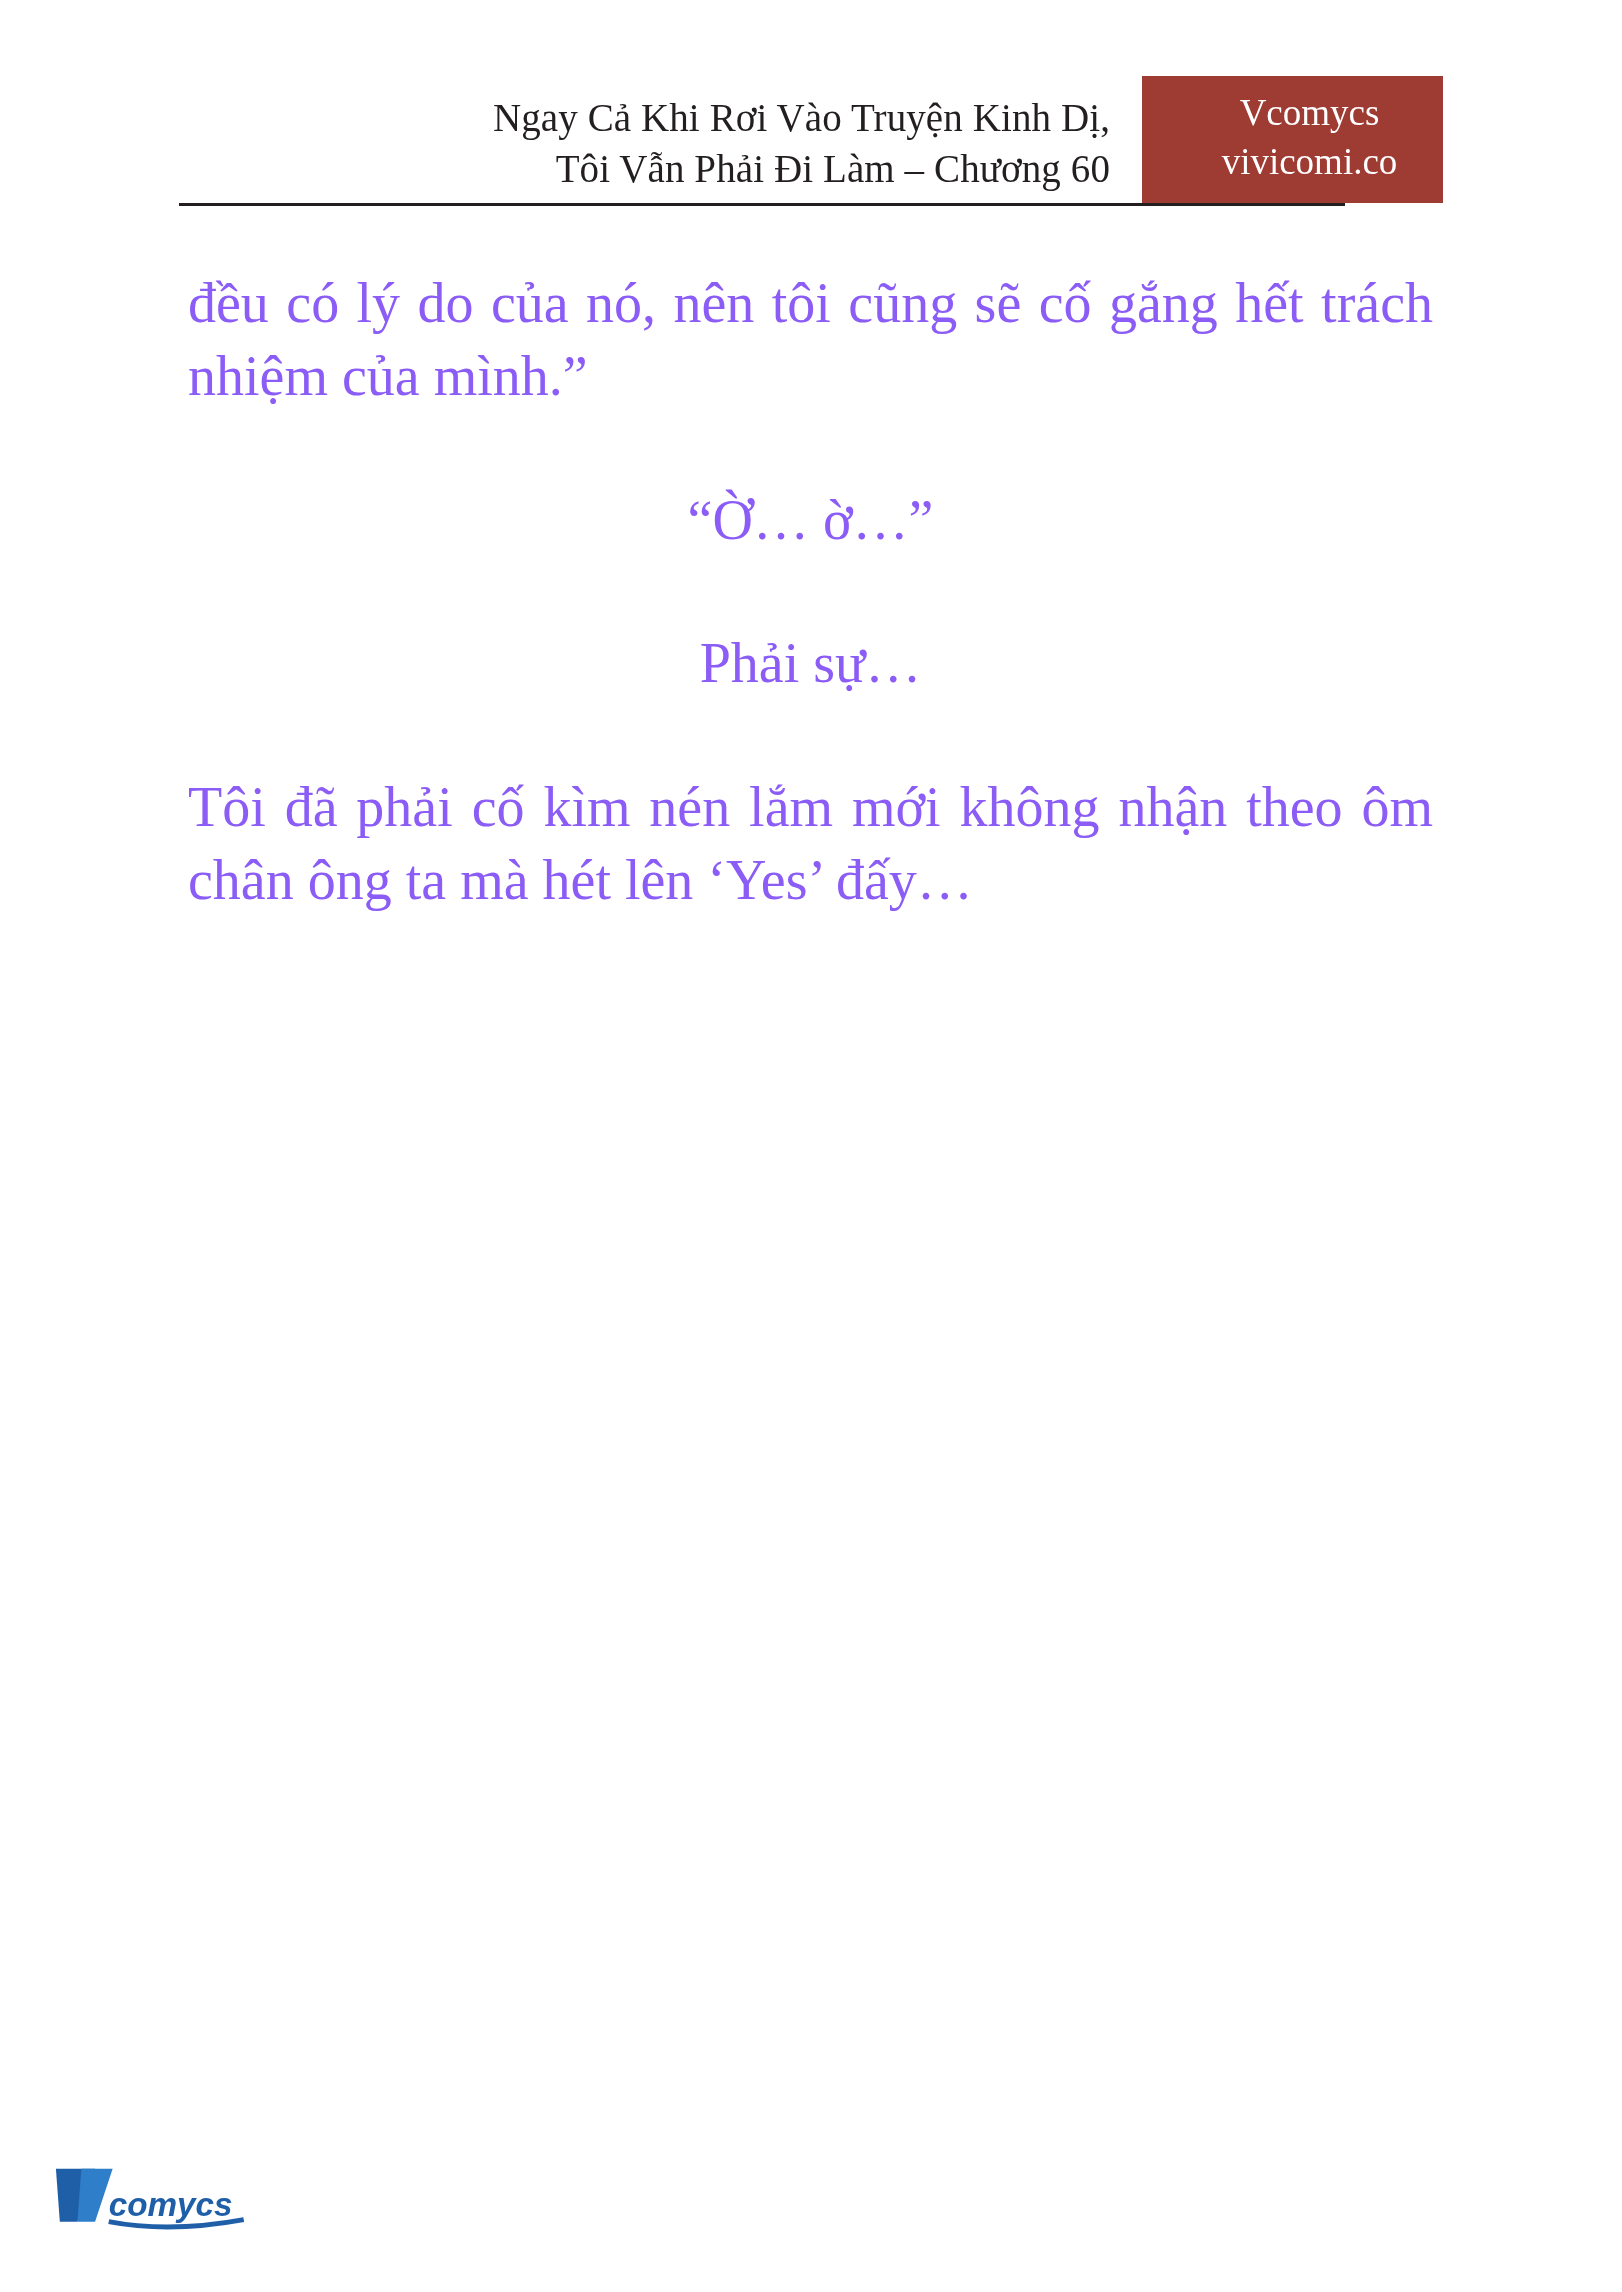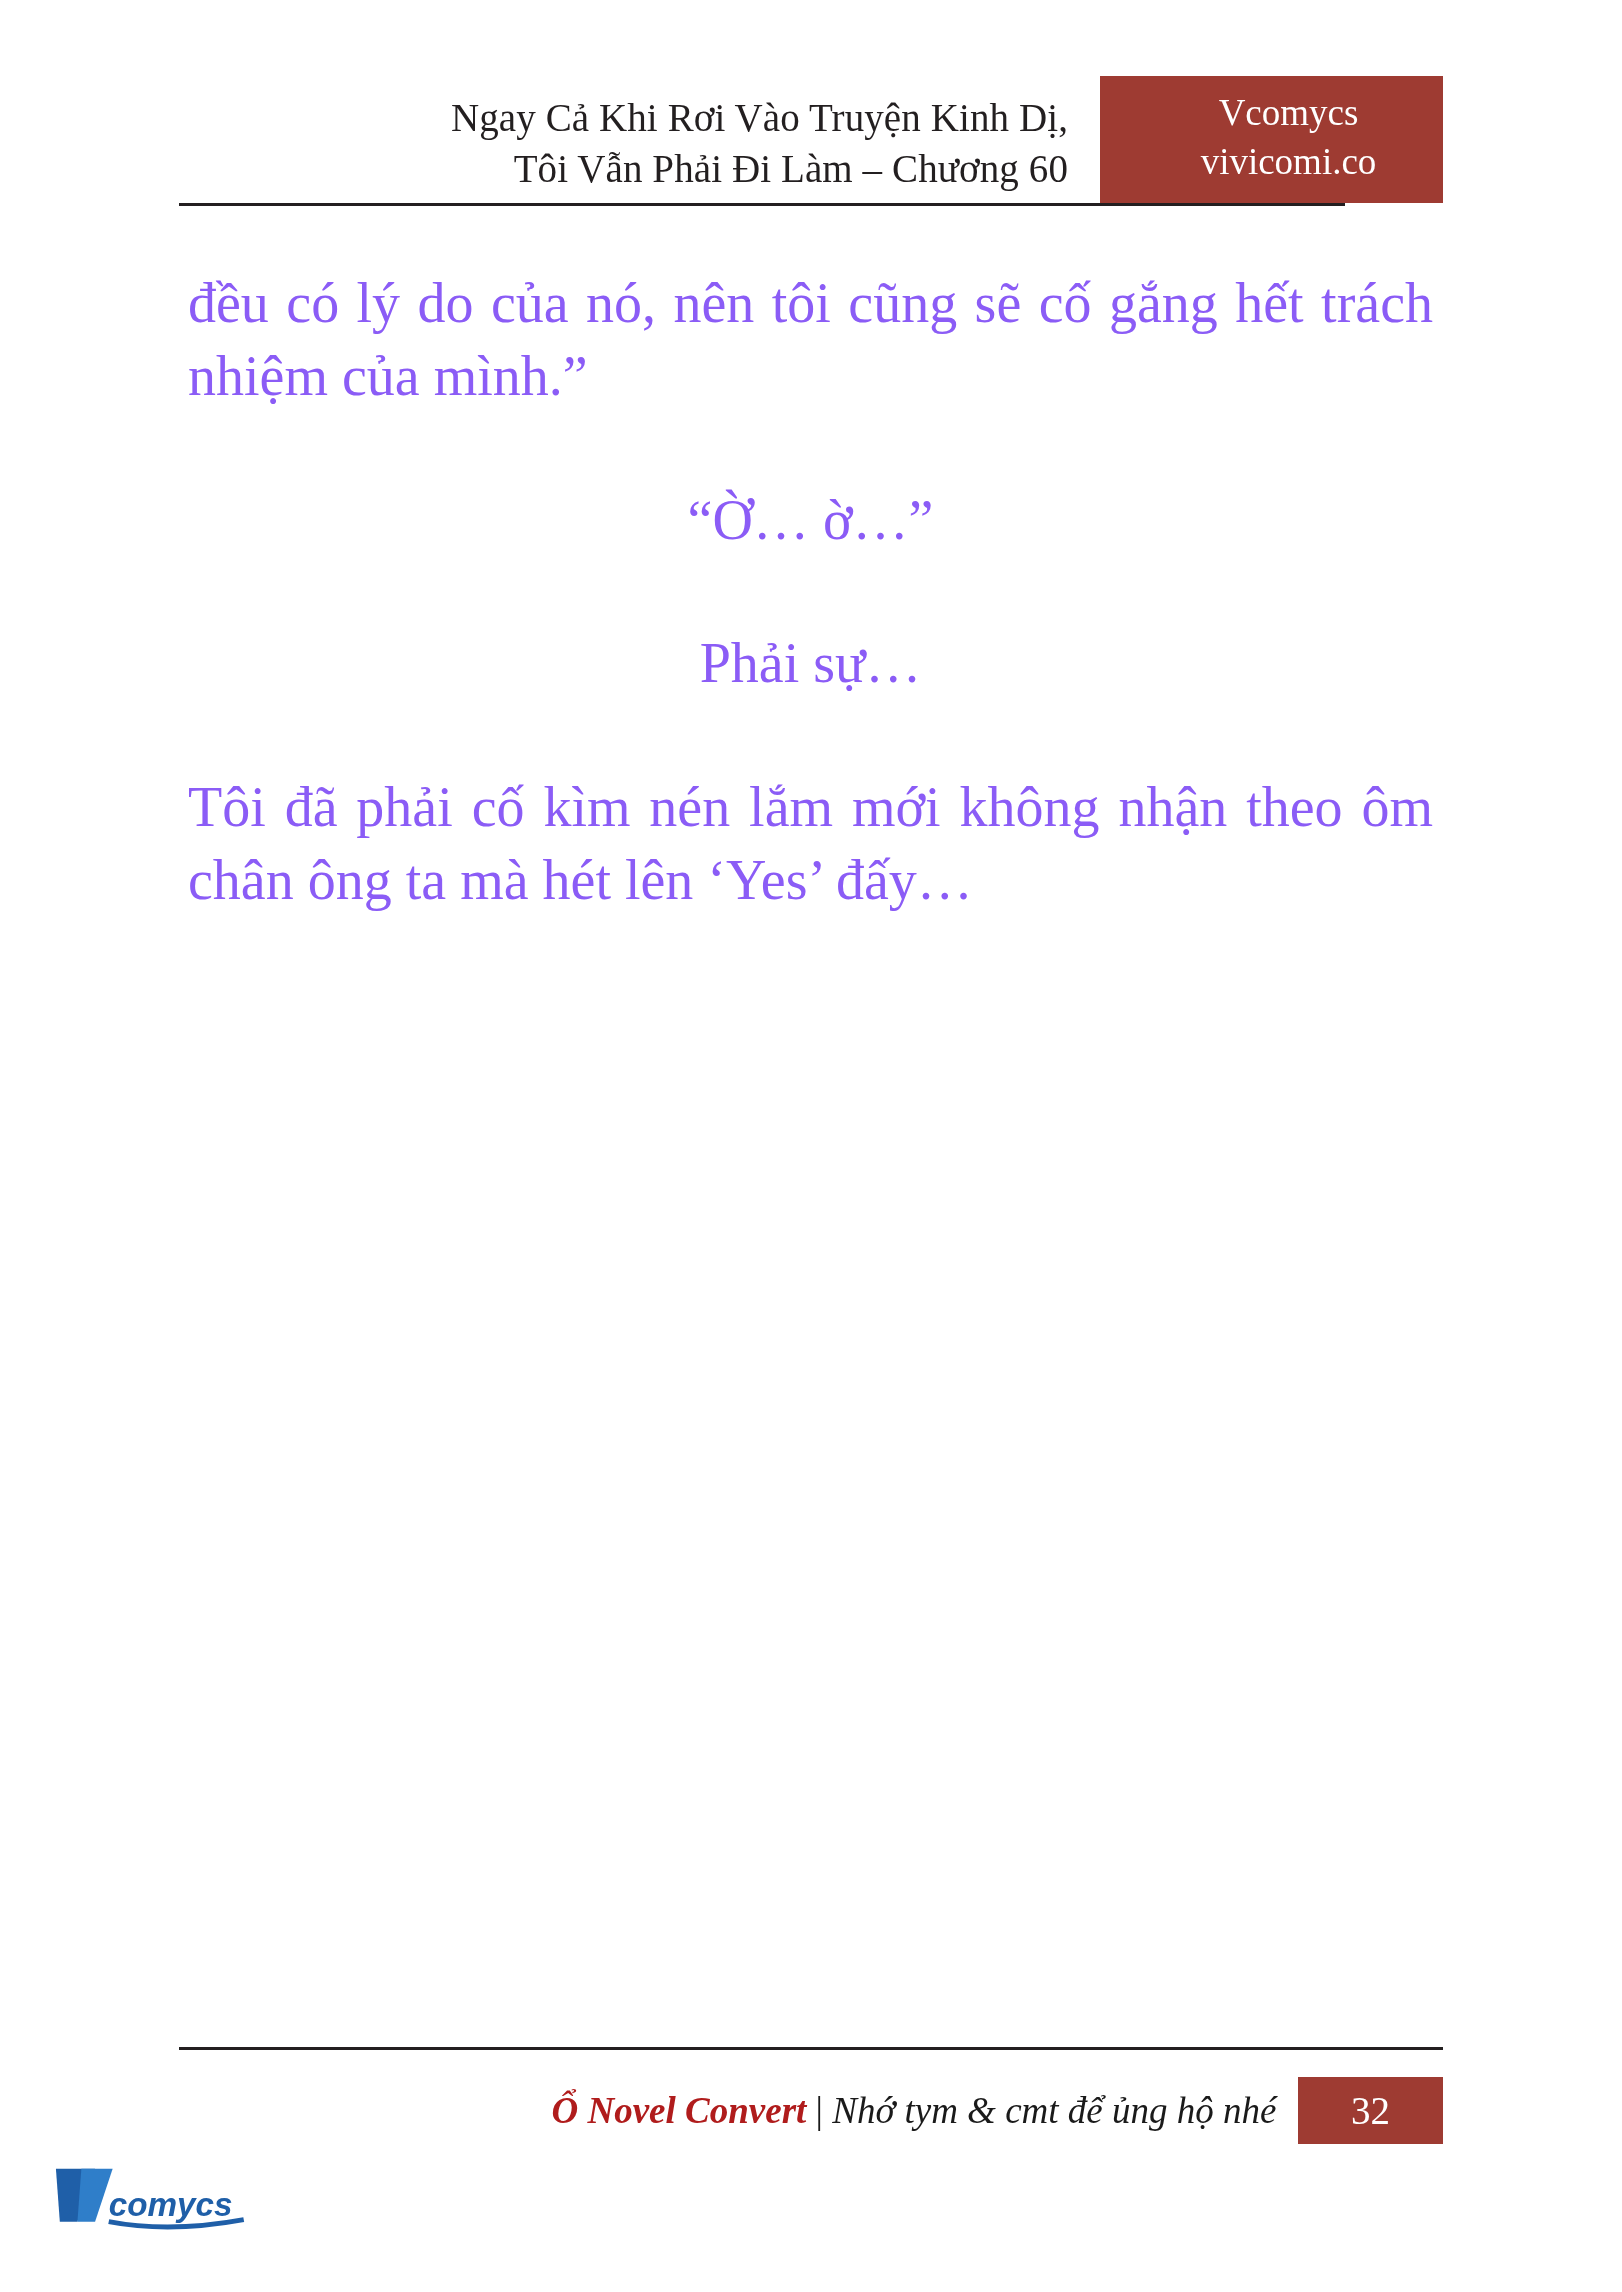--- a/index.html
+++ b/index.html
@@ -39,21 +39,21 @@
     text-align: right;
     font-size: 39px;
     line-height: 1.32;
     color: #231f20;
     padding-right: 32px;
     padding-top: 15.7px;
     white-space: pre-line;
     letter-spacing: 0.1px;
   }
   .header-badge {
-    width: 343px;
+    width: 301px;
     background: #9e3b32;
     color: #ffffff;
     display: flex;
     flex-direction: column;
     align-items: center;
     justify-content: center;
     font-size: 37px;
     line-height: 1.3;
     padding-bottom: 3.9px;
     box-sizing: border-box;
@@ -167,31 +167,20 @@
     <div class="header-rule"></div>
   </div>
 
   <div class="content">
     <p class="para">đều có lý do của nó, nên tôi cũng sẽ cố gắng hết trách nhiệm của mình.”</p>
     <p class="para nojustify">“Ờ… ờ…”</p>
     <p class="para nojustify">Phải sự…</p>
     <p class="para last">Tôi đã phải cố kìm nén lắm mới không nhận theo ôm chân ông ta mà hét lên ‘Yes’ đấy…</p>
   </div>
 
-  <div class="footer">
-    <div class="footer-rule"></div>
-    <div class="footer-inner">
-      <div class="footer-text">
-        <span class="brand">Ổ Novel Convert</span>
-        <span class="sep">|</span>
-        <span class="note">Nhớ tym &amp; cmt để ủng hộ nhé</span>
-      </div>
-      <div class="footer-page">32</div>
-    </div>
-  </div>
 
   <div class="watermark">
     <svg width="225" height="90" viewBox="0 0 230 92" xmlns="http://www.w3.org/2000/svg">
       <g fill="#1f5fa8">
         <polygon points="4,8 44,8 26,62 8,62"></polygon>
         <polygon points="30,8 62,8 44,62 26,62" fill="#2f7ec9"></polygon>
       </g>
       <text x="58" y="56" font-family="Liberation Sans, sans-serif" font-size="34" font-style="italic" font-weight="bold" fill="#1f5fa8">comycs</text>
       <path d="M58 62 Q120 74 196 60" stroke="#1f5fa8" stroke-width="5" fill="none"></path>
     </svg>

